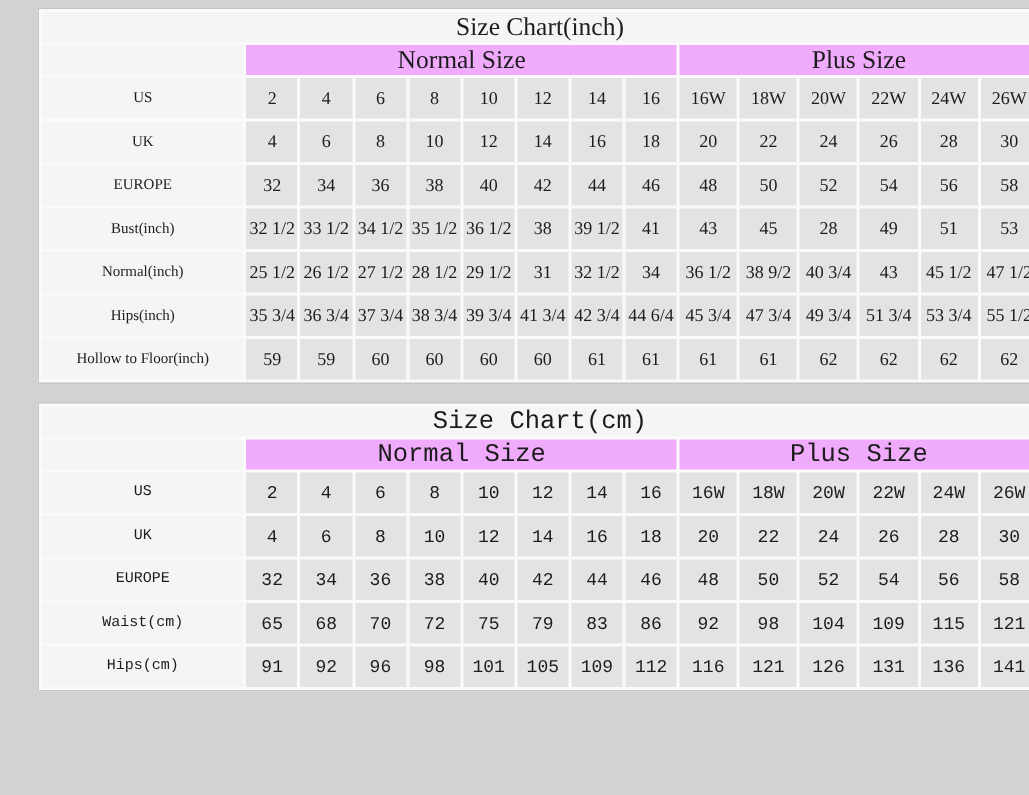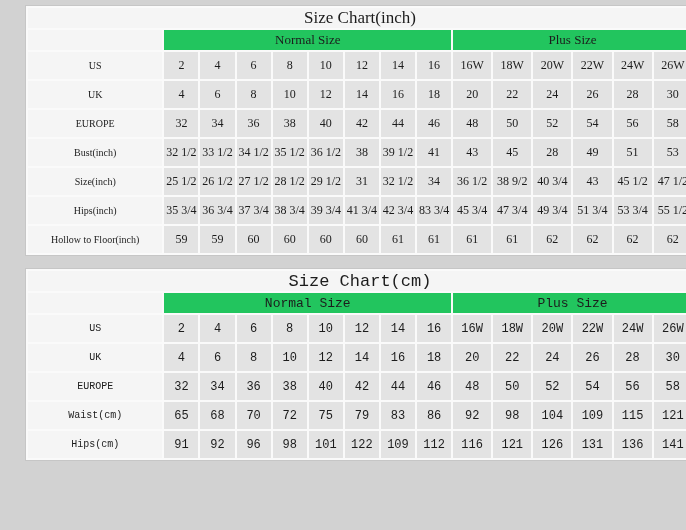--- a/index.html
+++ b/index.html
@@ -41,22 +41,22 @@
   }
   .title-cell {
     background: #f5f5f5;
     font-size: 17px;
     height: 20px;
   }
   .corner-cell {
     background: #f5f5f5;
   }
   .group-cell {
-    background: #22c55e;
-    font-size: 13px;
+    background: #f0abfc;
+    font-size: 17px;
     height: 20px;
   }
   tbody tr {
     height: 27px;
   }
   tbody th.row-label {
     background: #f5f5f5;
     font-size: 10px;
   }
   tbody td.value-cell {
@@ -163,21 +163,21 @@
           <td class="value-cell">39 1/2</td>
           <td class="value-cell">41</td>
           <td class="value-cell">43</td>
           <td class="value-cell">45</td>
           <td class="value-cell">28</td>
           <td class="value-cell">49</td>
           <td class="value-cell">51</td>
           <td class="value-cell">53</td>
         </tr>
         <tr>
-          <th class="row-label">Size(inch)</th>
+          <th class="row-label">Normal(inch)</th>
           <td class="value-cell">25 1/2</td>
           <td class="value-cell">26 1/2</td>
           <td class="value-cell">27 1/2</td>
           <td class="value-cell">28 1/2</td>
           <td class="value-cell">29 1/2</td>
           <td class="value-cell">31</td>
           <td class="value-cell">32 1/2</td>
           <td class="value-cell">34</td>
           <td class="value-cell">36 1/2</td>
           <td class="value-cell">38 9/2</td>
@@ -188,21 +188,21 @@
         </tr>
         <tr>
           <th class="row-label">Hips(inch)</th>
           <td class="value-cell">35 3/4</td>
           <td class="value-cell">36 3/4</td>
           <td class="value-cell">37 3/4</td>
           <td class="value-cell">38 3/4</td>
           <td class="value-cell">39 3/4</td>
           <td class="value-cell">41 3/4</td>
           <td class="value-cell">42 3/4</td>
-          <td class="value-cell">83 3/4</td>
+          <td class="value-cell">44 6/4</td>
           <td class="value-cell">45 3/4</td>
           <td class="value-cell">47 3/4</td>
           <td class="value-cell">49 3/4</td>
           <td class="value-cell">51 3/4</td>
           <td class="value-cell">53 3/4</td>
           <td class="value-cell">55 1/2</td>
         </tr>
         <tr>
           <th class="row-label">Hollow to Floor(inch)</th>
           <td class="value-cell">59</td>
@@ -320,21 +320,21 @@
           <td class="value-cell">115</td>
           <td class="value-cell">121</td>
         </tr>
         <tr>
           <th class="row-label">Hips(cm)</th>
           <td class="value-cell">91</td>
           <td class="value-cell">92</td>
           <td class="value-cell">96</td>
           <td class="value-cell">98</td>
           <td class="value-cell">101</td>
-          <td class="value-cell">122</td>
+          <td class="value-cell">105</td>
           <td class="value-cell">109</td>
           <td class="value-cell">112</td>
           <td class="value-cell">116</td>
           <td class="value-cell">121</td>
           <td class="value-cell">126</td>
           <td class="value-cell">131</td>
           <td class="value-cell">136</td>
           <td class="value-cell">141</td>
         </tr>
       </tbody>

